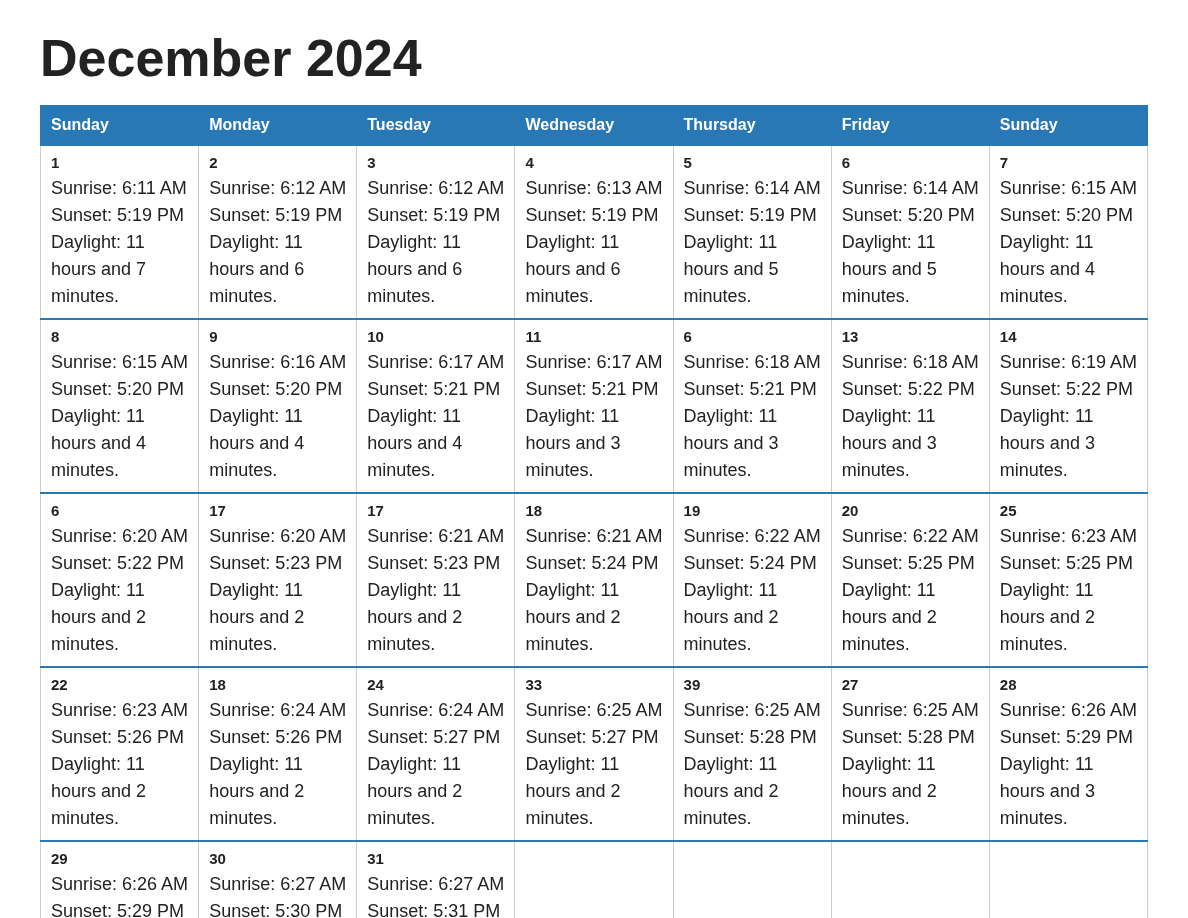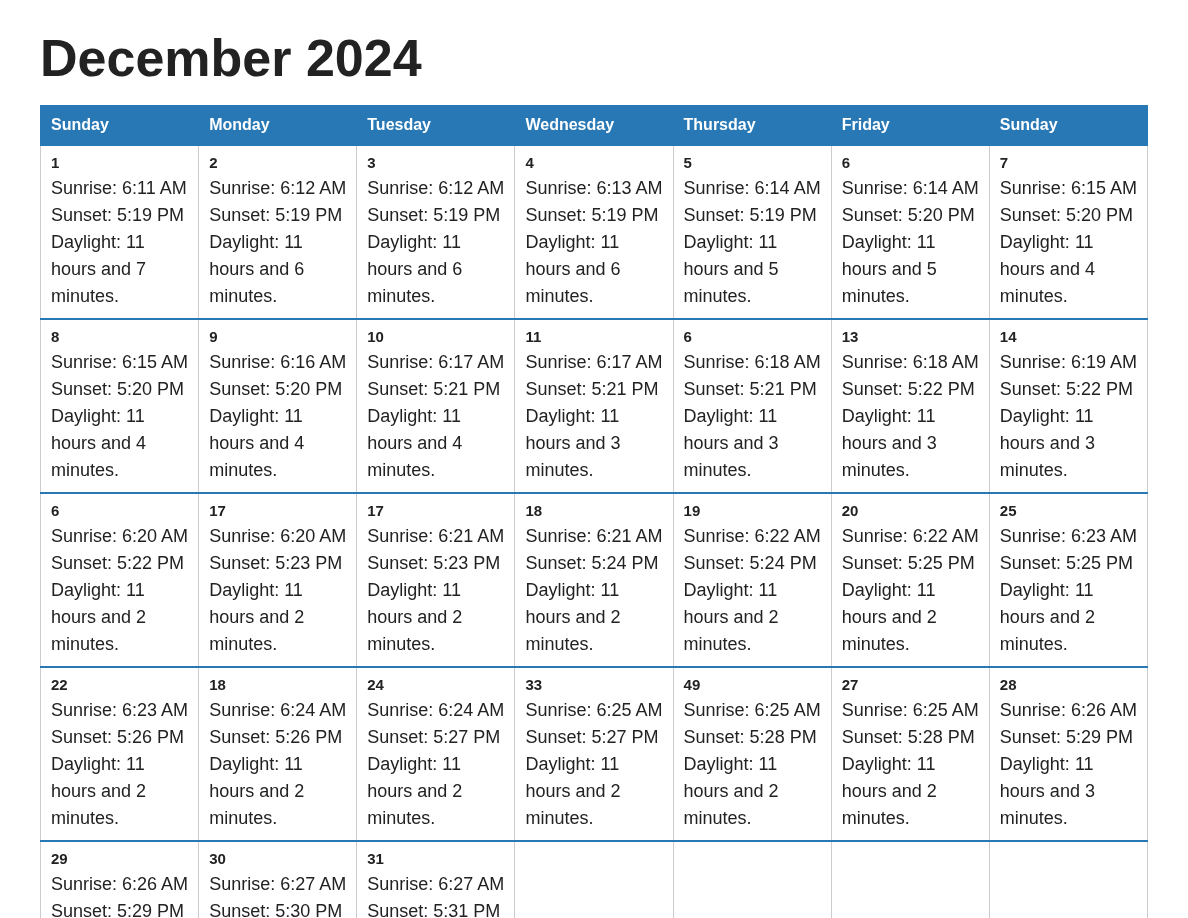--- a/index.html
+++ b/index.html
@@ -201,21 +201,21 @@
         </td>
         <td>
           <span class="day-num">24</span>
           <div class="day-info">Sunrise: 6:24 AM<br>Sunset: 5:27 PM<br>Daylight: 11 hours and 2 minutes.</div>
         </td>
         <td>
           <span class="day-num">33</span>
           <div class="day-info">Sunrise: 6:25 AM<br>Sunset: 5:27 PM<br>Daylight: 11 hours and 2 minutes.</div>
         </td>
         <td>
-          <span class="day-num">49</span>
+          <span class="day-num">39</span>
           <div class="day-info">Sunrise: 6:25 AM<br>Sunset: 5:28 PM<br>Daylight: 11 hours and 2 minutes.</div>
         </td>
         <td>
           <span class="day-num">27</span>
           <div class="day-info">Sunrise: 6:25 AM<br>Sunset: 5:28 PM<br>Daylight: 11 hours and 2 minutes.</div>
         </td>
         <td>
           <span class="day-num">28</span>
           <div class="day-info">Sunrise: 6:26 AM<br>Sunset: 5:29 PM<br>Daylight: 11 hours and 3 minutes.</div>
         </td>

